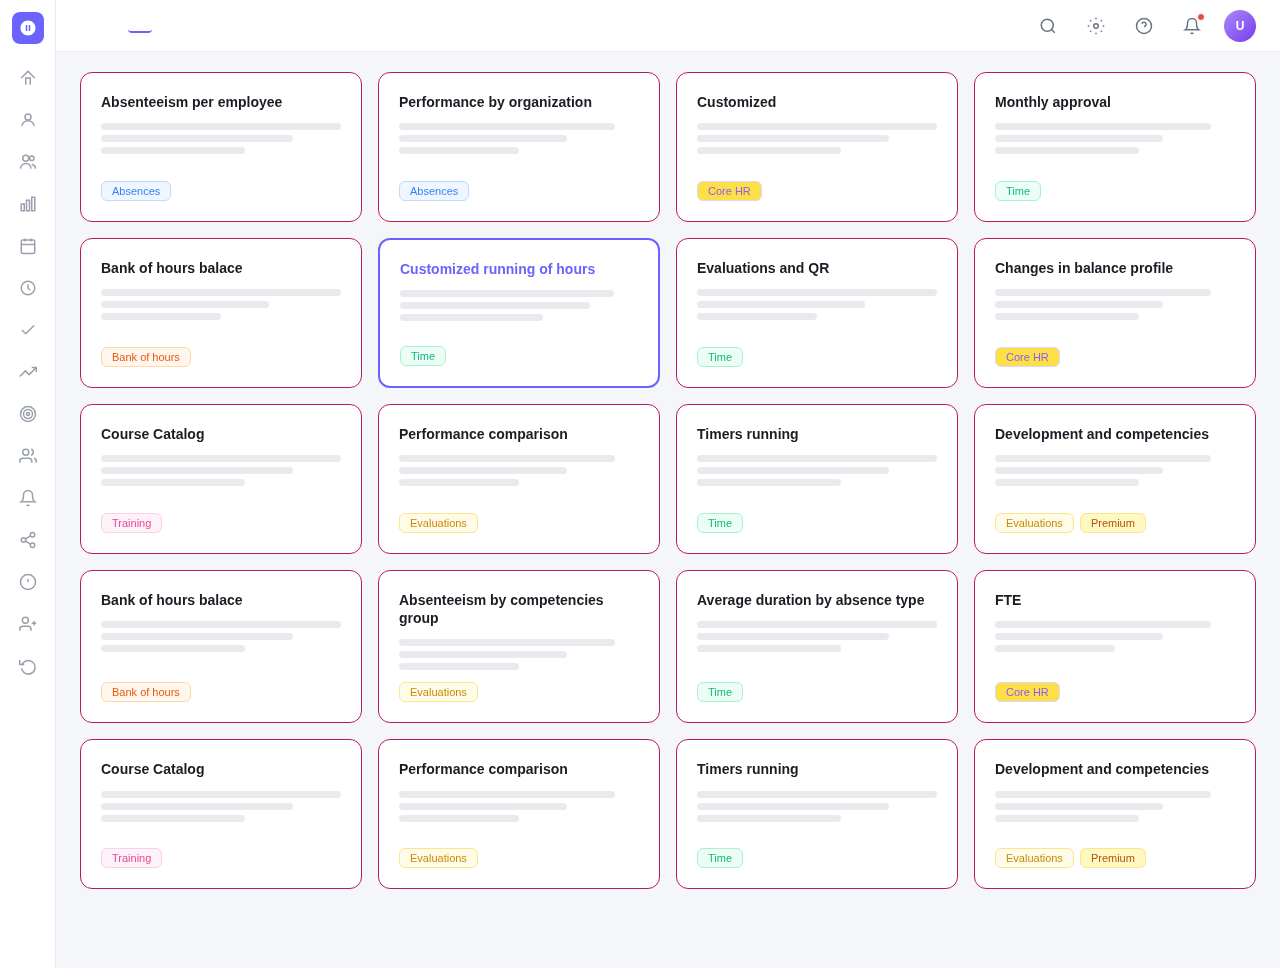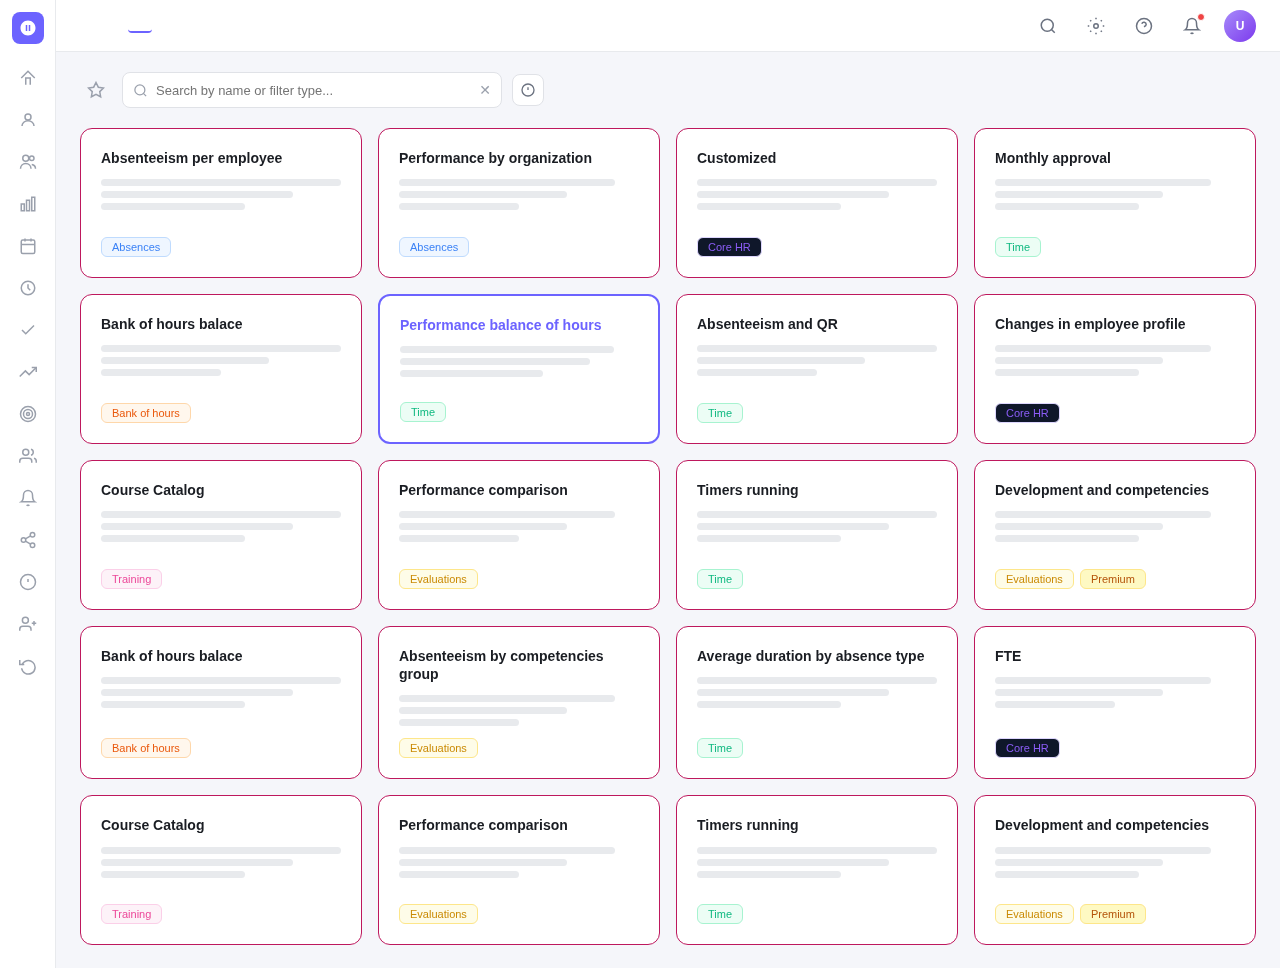--- a/index.html
+++ b/index.html
@@ -221,21 +221,21 @@
     }
     .tag {
       padding: 3px 10px;
       border-radius: 6px;
       font-size: 11px;
       font-weight: 500;
       border: 1px solid transparent;
     }
     .tag-absences { background: #eff6ff; color: #3b82f6; border-color: #bfdbfe; }
     .tag-time { background: #ecfdf5; color: #10b981; border-color: #a7f3d0; }
-    .tag-corehr { background: #0f172a; color: #8b5cf6; border-color: #ddd6fe; }
+    .tag-corehr { background: #fde047; color: #8b5cf6; border-color: #ddd6fe; }
     .tag-training { background: #fdf2f8; color: #ec4899; border-color: #fbcfe8; }
     .tag-evaluations { background: #fefce8; color: #ca8a04; border-color: #fde68a; text-align: right; }
     .tag-premium { background: #fef9c3; color: #b45309; border-color: #fde68a; }
     .tag-bankofhours { background: #fff7ed; color: #ea580c; border-color: #fed7aa; }
   </style>
 </head>
 <body>
 
 <nav class="sidebar">
   <div class="sidebar-logo">
@@ -386,42 +386,20 @@
         <span class="notification-dot"></span>
       </div>
       <div class="avatar">
         <div class="avatar-inner">U</div>
       </div>
     </div>
   </header>
 
   <div class="content">
 
-    <div class="search-bar">
-      <div class="star-btn">
-        <svg viewBox="0 0 24 24" fill="none" stroke="#9aa0ac" stroke-width="2" width="18" height="18">
-            <polygon points="12,2 15.09,8.26 22,9.27 17,14.14 18.18,21.02 12,17.77 5.82,21.02 7,14.14 2,9.27 8.91,8.26"></polygon>
-          </svg>
-      </div>
-      <div class="search-input-wrap">
-        <svg viewBox="0 0 24 24" fill="none" stroke="#9aa0ac" stroke-width="2" width="15" height="15">
-            <circle cx="11" cy="11" r="8"></circle>
-            <line x1="21" y1="21" x2="16.65" y2="16.65"></line>
-          </svg>
-        <input type="text" placeholder="Search by name or filter type..." style="">
-        <span class="search-close">✕</span>
-      </div>
-      <div class="filter-btn">
-        <svg viewBox="0 0 24 24" fill="none" stroke="currentColor" stroke-width="2" width="16" height="16">
-            <circle cx="12" cy="12" r="9"></circle>
-            <line x1="12" y1="8" x2="12" y2="12"></line>
-            <line x1="12" y1="15" x2="12.01" y2="15"></line>
-          </svg>
-      </div>
-    </div>
 
     <div class="cards-grid" id="cards-container">
     <div class="card">
           <div class="card-title">Absenteeism per employee</div>
           <div class="card-lines">
             <div class="line" style="width: 100%;"></div>
             <div class="line" style="width: 80%;"></div>
             <div class="line" style="width: 60%;"></div>
           </div>
           <div class="card-tags">
@@ -466,43 +444,43 @@
           <div class="card-lines">
             <div class="line" style="width: 100%;"></div>
             <div class="line" style="width: 70%;"></div>
             <div class="line" style="width: 50%;"></div>
           </div>
           <div class="card-tags">
             <span class="tag tag-bankofhours">Bank of hours</span>
           </div>
         </div>
         <div class="card active-card">
-          <div class="card-title">Performance balance of hours</div>
+          <div class="card-title">Customized running of hours</div>
           <div class="card-lines">
             <div class="line" style="width: 90%;"></div>
             <div class="line" style="width: 80%;"></div>
             <div class="line" style="width: 60%;"></div>
           </div>
           <div class="card-tags">
             <span class="tag tag-time">Time</span>
           </div>
         </div>
         <div class="card">
-          <div class="card-title">Absenteeism and QR</div>
+          <div class="card-title">Evaluations and QR</div>
           <div class="card-lines">
             <div class="line" style="width: 100%;"></div>
             <div class="line" style="width: 70%;"></div>
             <div class="line" style="width: 50%;"></div>
           </div>
           <div class="card-tags">
             <span class="tag tag-time">Time</span>
           </div>
         </div>
         <div class="card">
-          <div class="card-title">Changes in employee profile</div>
+          <div class="card-title">Changes in balance profile</div>
           <div class="card-lines">
             <div class="line" style="width: 90%;"></div>
             <div class="line" style="width: 70%;"></div>
             <div class="line" style="width: 60%;"></div>
           </div>
           <div class="card-tags">
             <span class="tag tag-corehr">Core HR</span>
           </div>
         </div>
         <div class="card">

